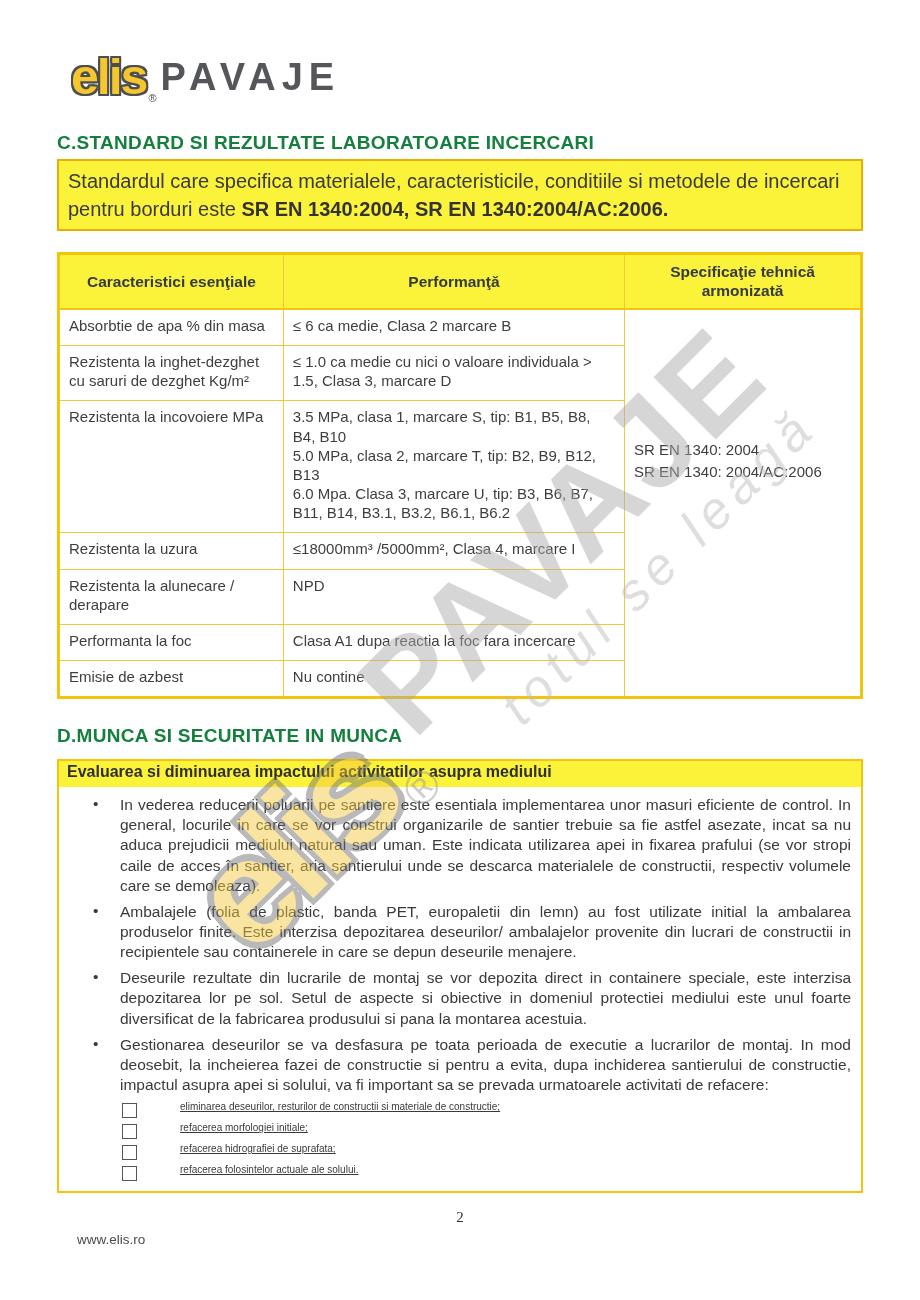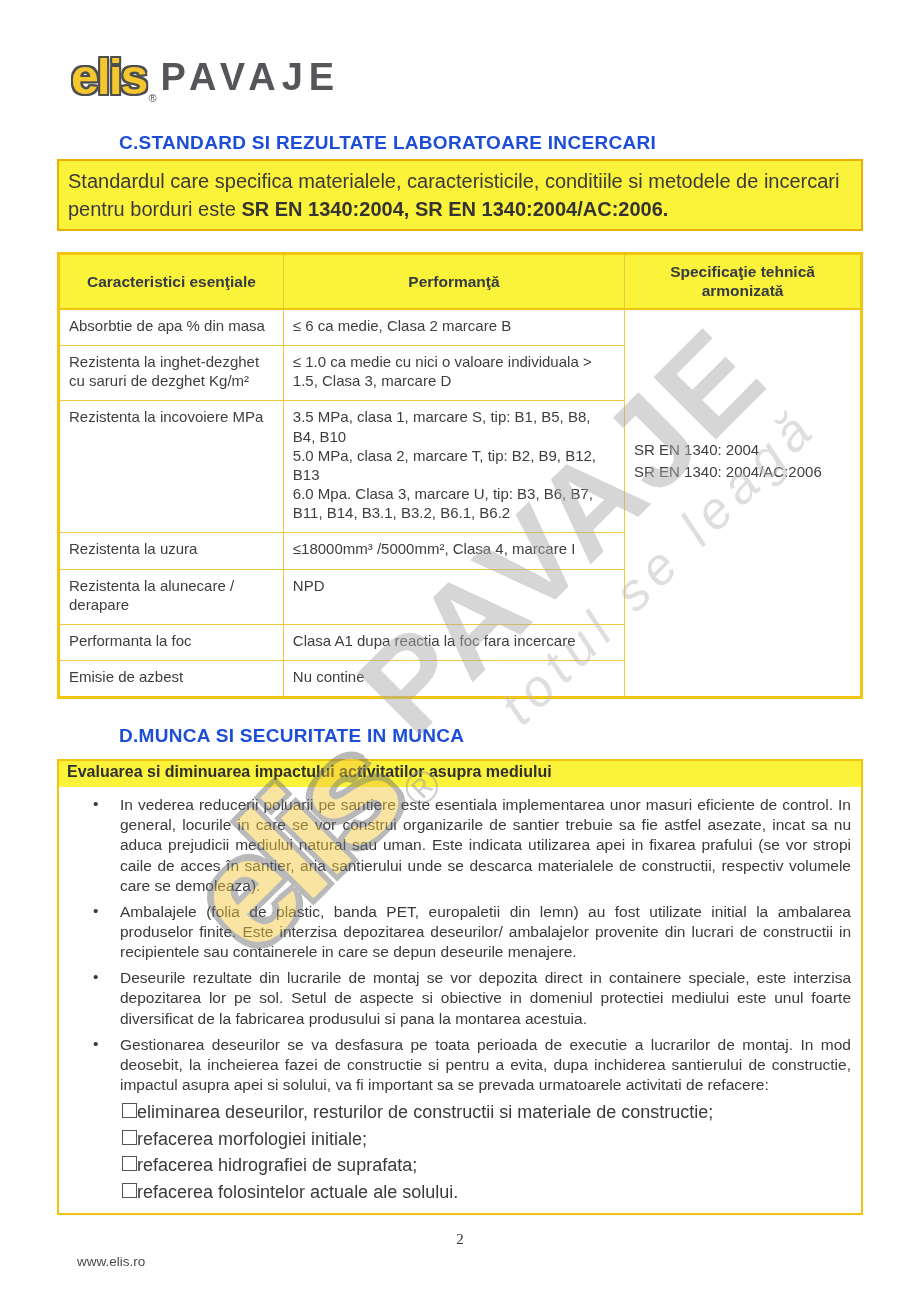--- a/index.html
+++ b/index.html
@@ -20,22 +20,21 @@
     text-shadow:-2px -2px 0 #4d4e50, 2px -2px 0 #4d4e50, -2px 2px 0 #4d4e50,
                  2px 2px 0 #4d4e50, 0 -2px 0 #4d4e50, 0 2px 0 #4d4e50,
                 -2px 0 0 #4d4e50, 2px 0 0 #4d4e50;
     padding:2px 6px;
   }
   .logo-reg-small { font-size:11px; color:#4d4e50; align-self:flex-end; margin:0 4px 0 -4px; }
   .logo-pavaje { font-weight:800; font-size:38px; color:#55565a; letter-spacing:6px; }
 
   
   .heading-c, .heading-d {
-    font-size:19px; font-weight:bold; color:#1d4ed8; letter-spacing:.3px;
-    margin-left:62px;
+    font-size:19px; font-weight:bold; color:#15803d; letter-spacing:.3px;
   }
   .heading-c { margin-top:14px; }
   .heading-d { margin-top:26px; }
 
   
   .intro-box {
     margin-top:5px; background:#fbf23a; border:2px solid #e9af06;
     padding:6px 9px; font-size:20px; line-height:1.4; color:#3a3a3a;
   }
   .intro-box strong { color:#333333; }
@@ -75,21 +74,21 @@
   .bullet-text {
     flex:1; font-size:15.5px; line-height:1.3; color:#3a3a3a;
     text-align:justify;
   }
   .checklist { margin:0 10px 10px 63px; }
   .check-item { display:flex; align-items:flex-start; margin-bottom:4px; }
   .checkbox {
     width:15px; height:15px; border:1.6px solid #555; flex:0 0 15px;
     margin-top:2px; background:#fff;
   }
-  .check-text { font-size:18px; color:#3a3a3a; line-height:1.25; }
+  .check-text { margin-left:43px; font-size:10px; color:#3a3a3a; line-height:1.25;text-decoration:underline; }
 
   
   .page-num {
     text-align:center; margin-top:16px; font-family:"Liberation Serif", serif;
     font-size:15px; color:#333;
   }
   .site { margin:6px 0 0 20px; font-size:13.5px; color:#4a4a4a; }
 
   
   .watermark {

